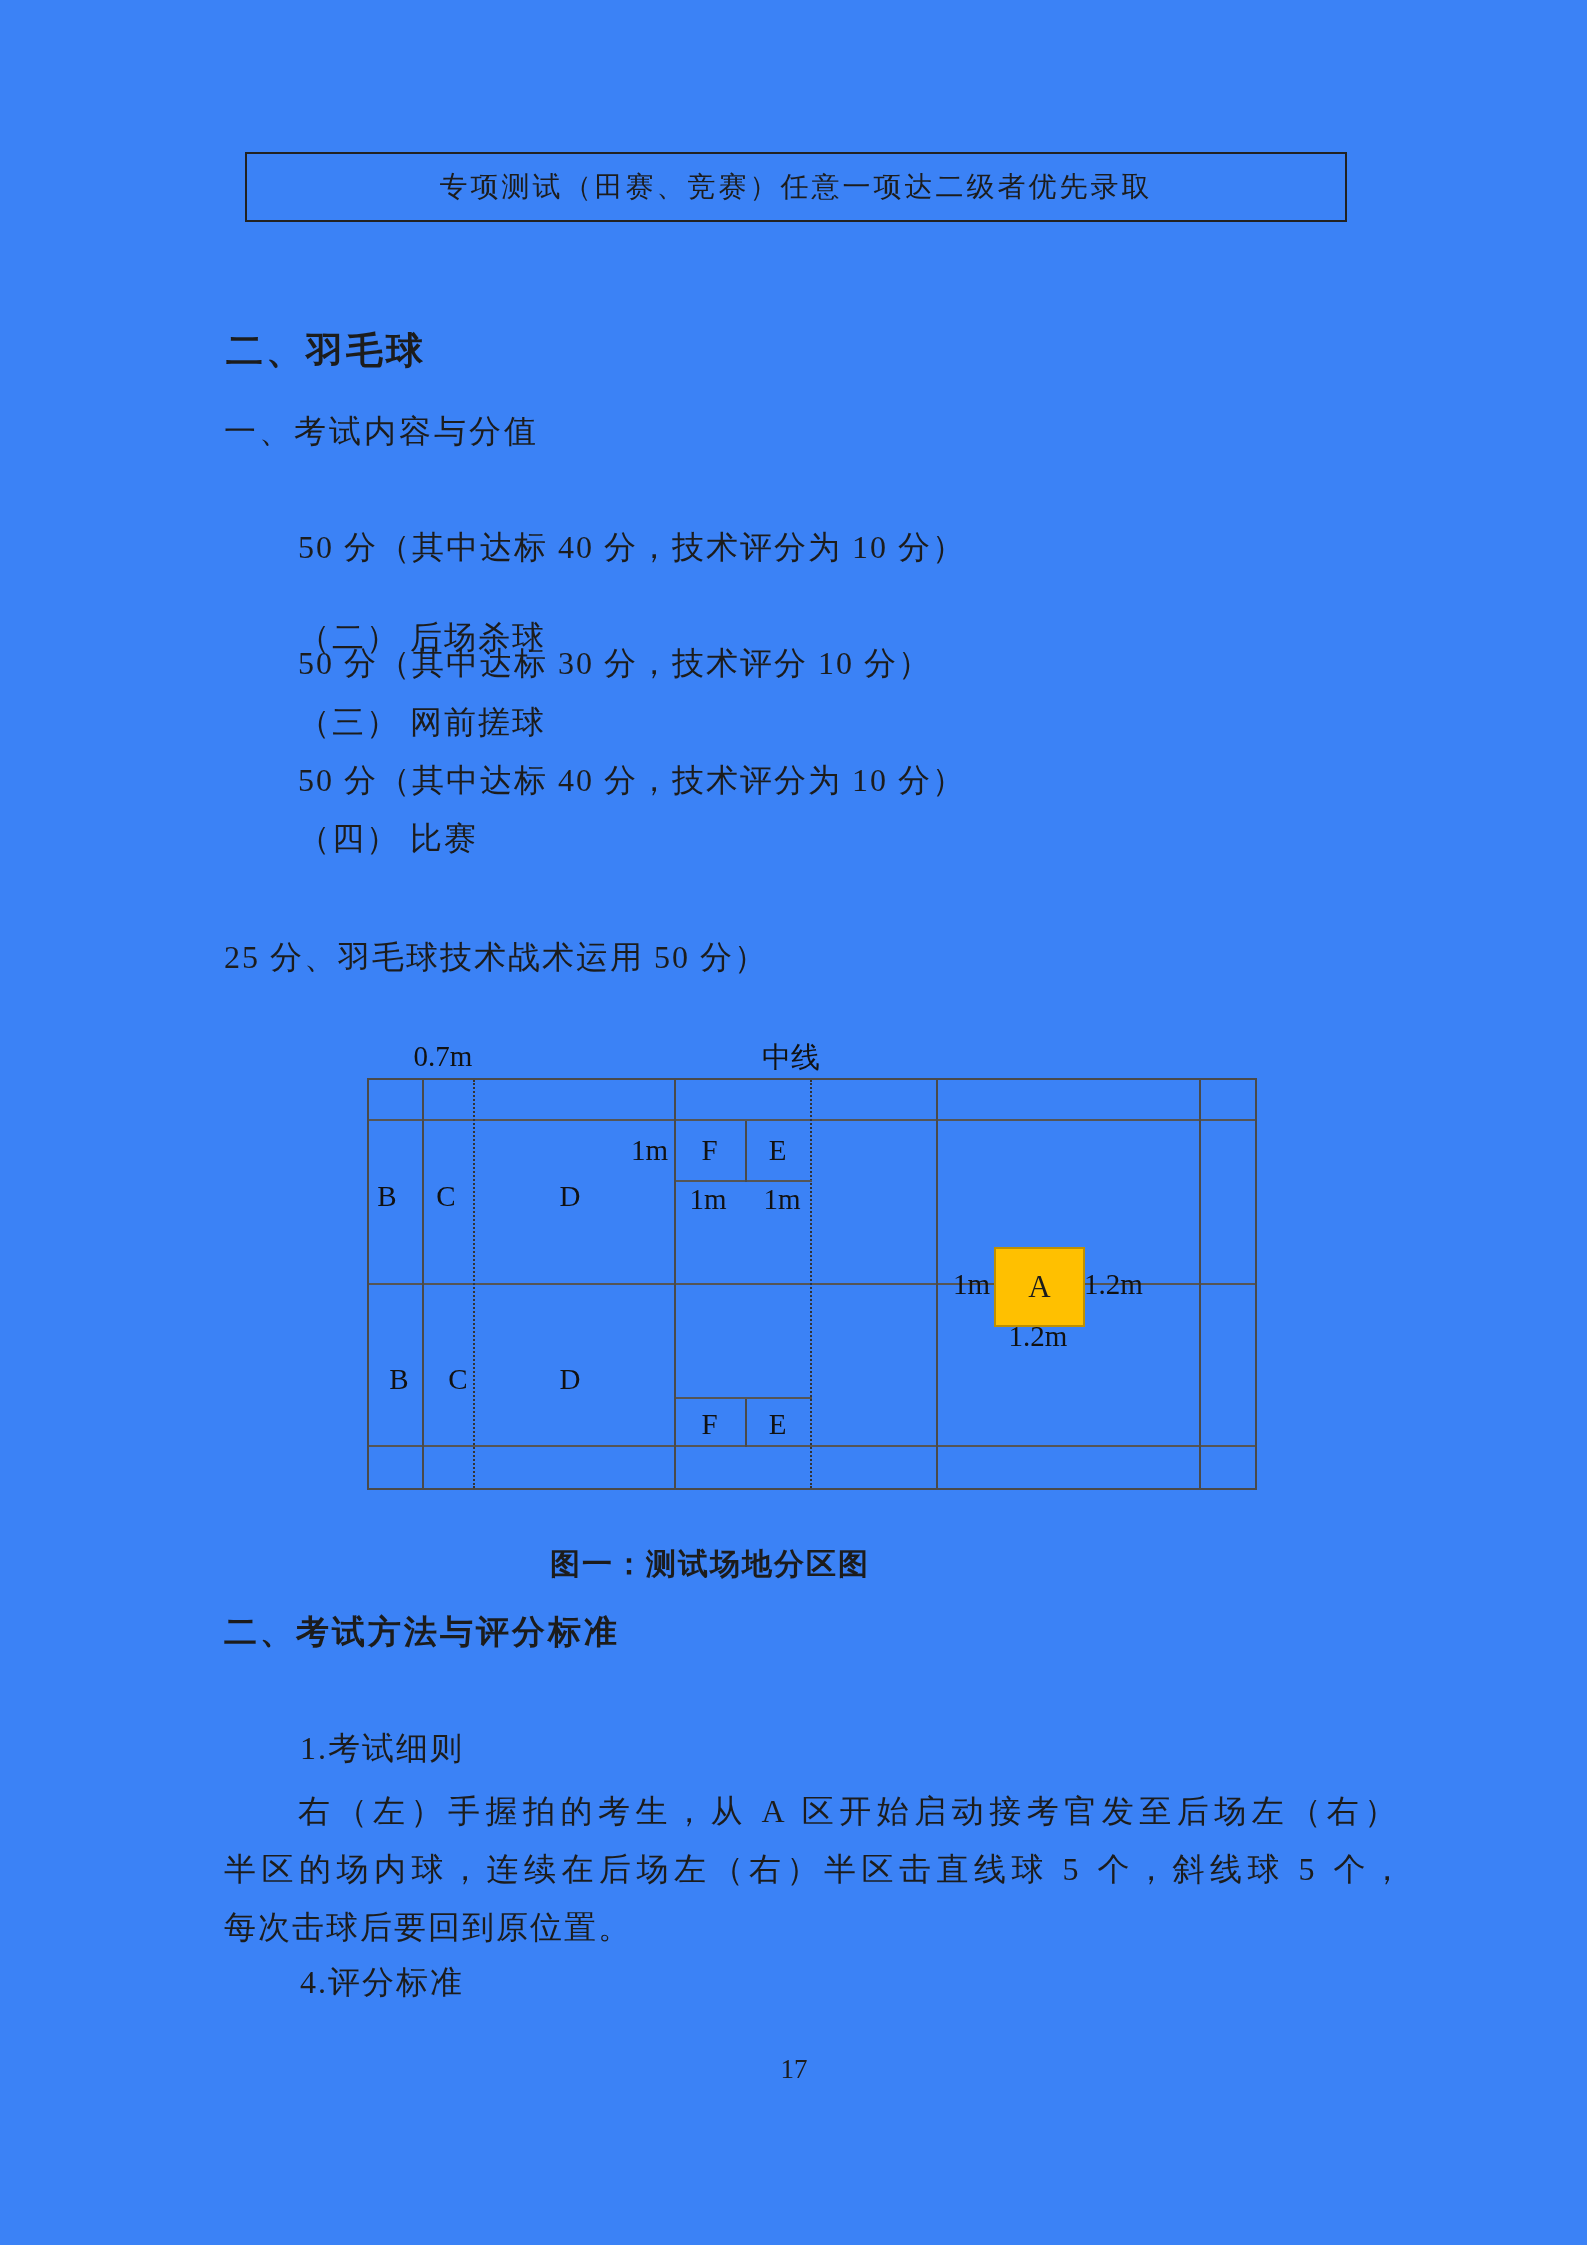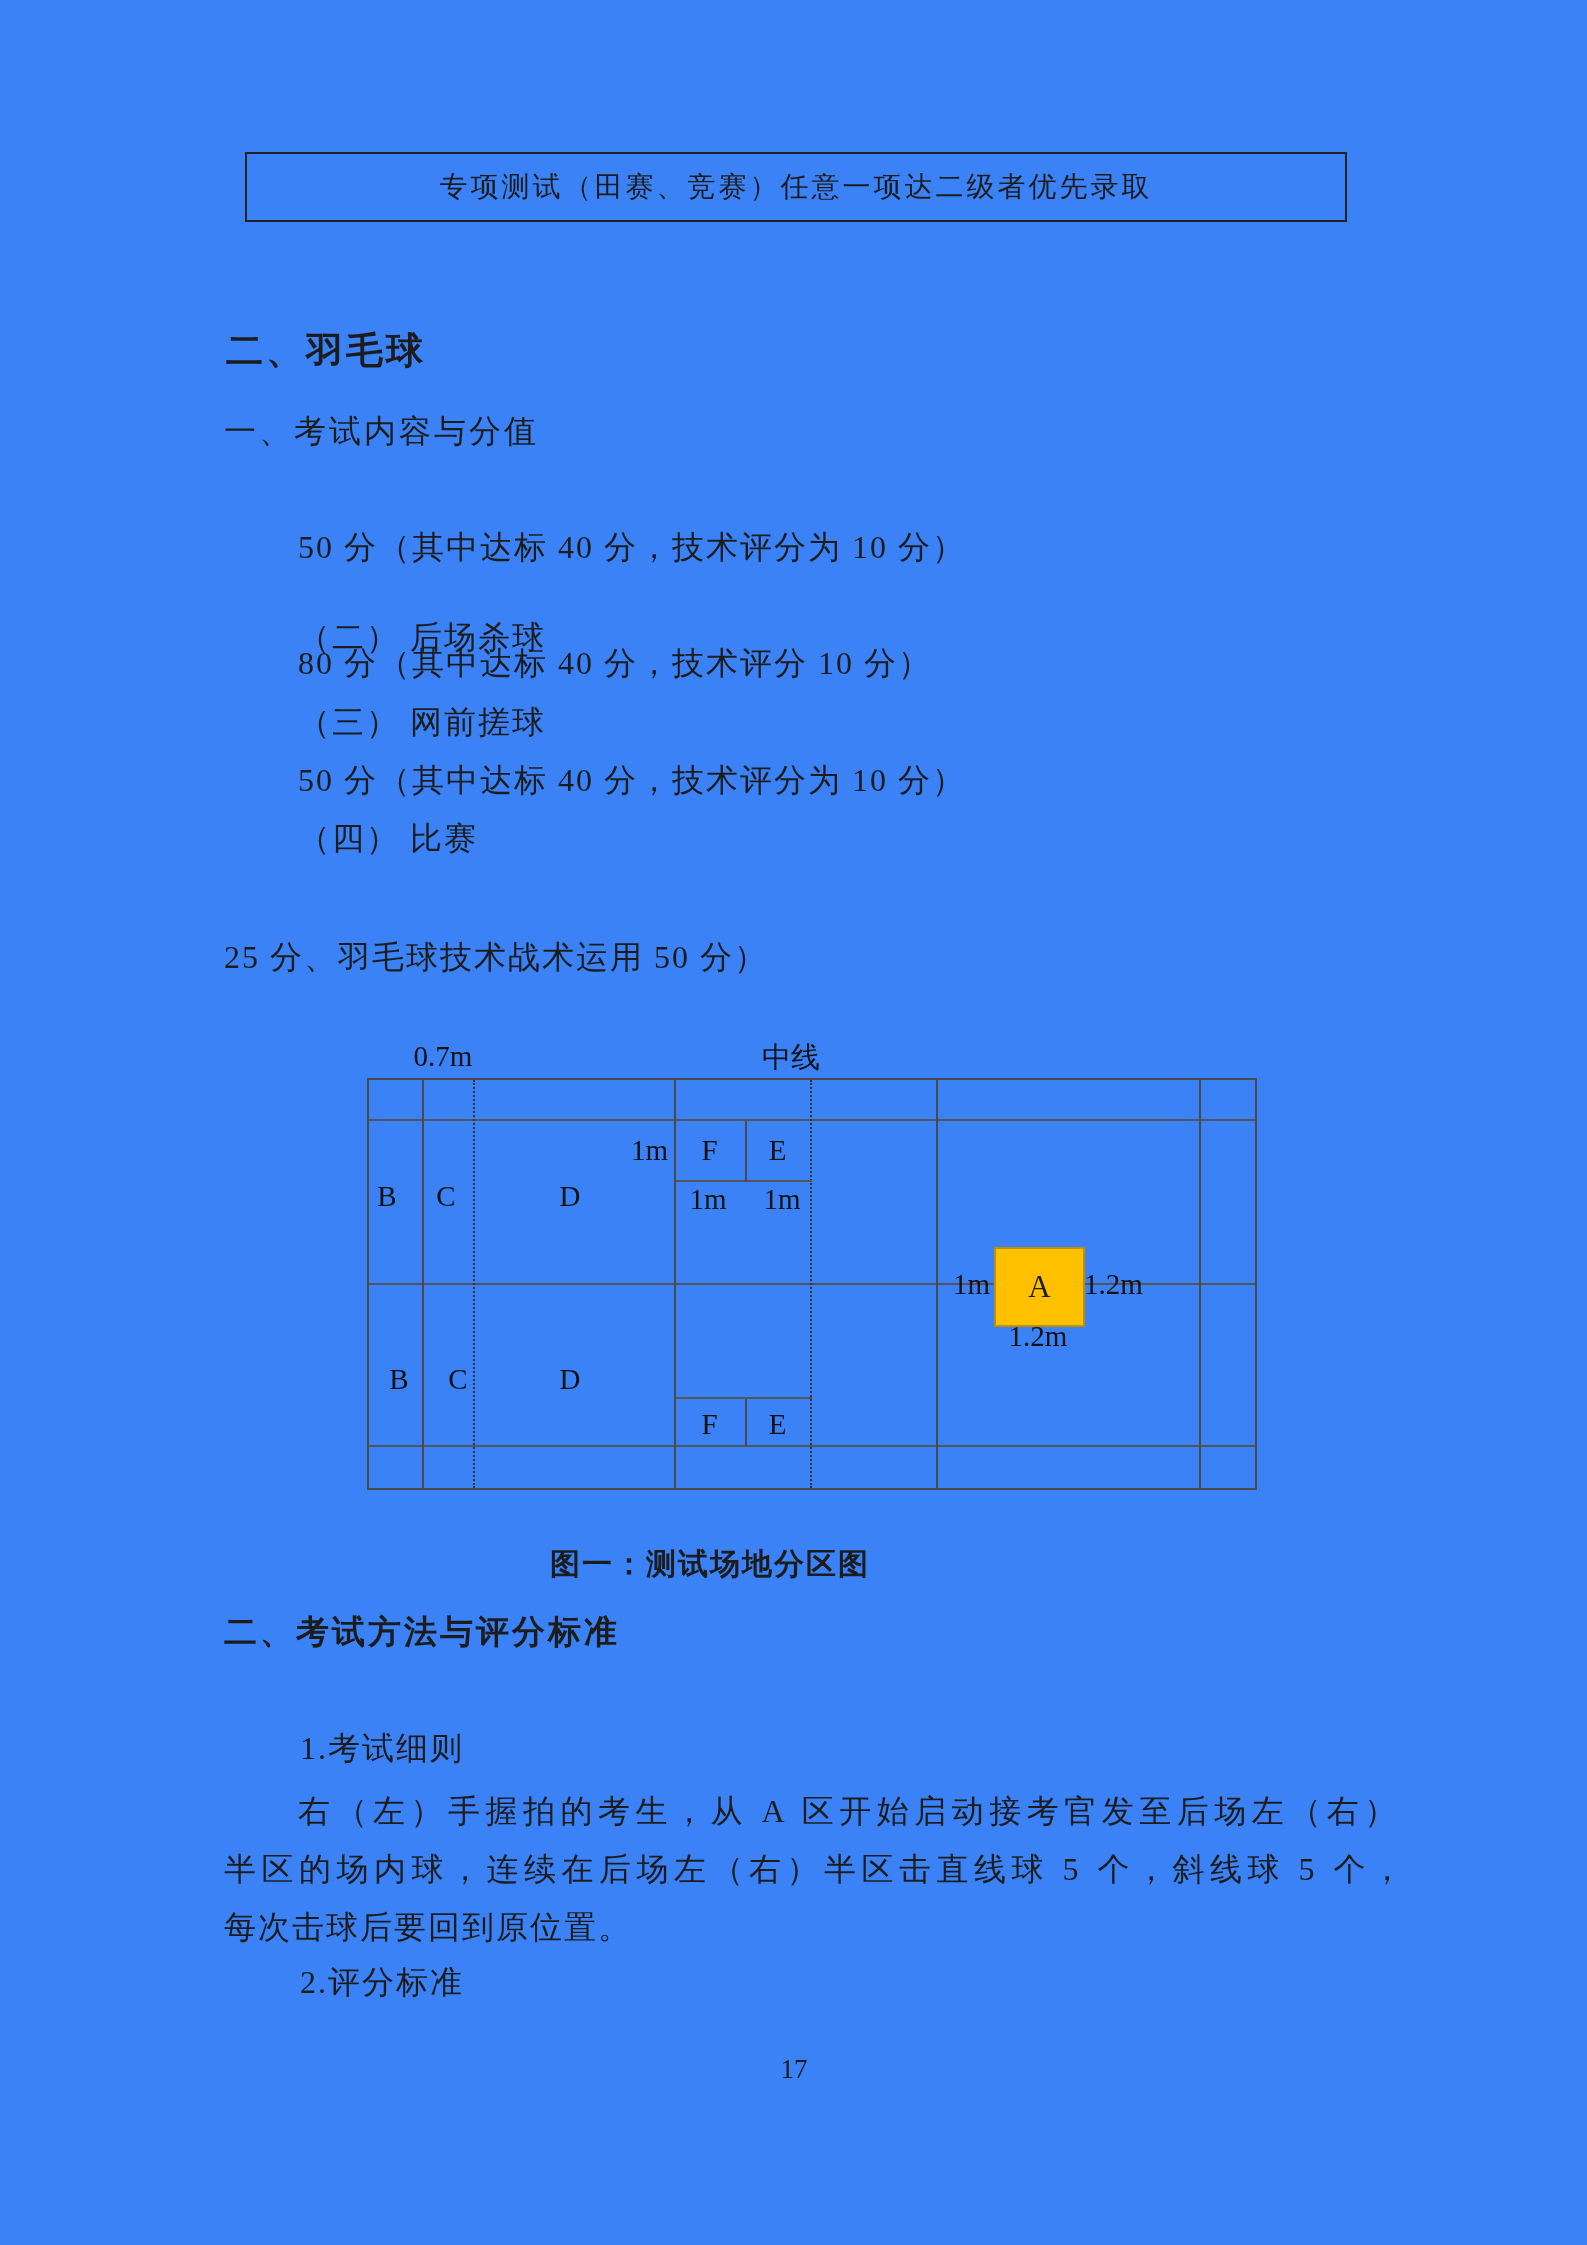--- a/index.html
+++ b/index.html
@@ -41,21 +41,21 @@
   <div class="notice serif">
     <span>专项测试（田赛、竞赛）任意一项达二级者优先录取</span>
   </div>
 
   <div class="t sans h1" style="left:226px;top:326px;">二、羽毛球</div>
 
   <div class="t sans h2" style="left:224px;top:410px;">一、考试内容与分值</div>
 
   <div class="t serif body-line" style="left:298px;top:526px;">50 分（其中达标 40 分，技术评分为 10 分）</div>
   <div class="t serif body-line" style="left:298px;top:616px;">（二） 后场杀球</div>
-  <div class="t serif body-line" style="left:298px;top:642px;">80 分（其中达标 40 分，技术评分 10 分）</div>
+  <div class="t serif body-line" style="left:298px;top:642px;">50 分（其中达标 30 分，技术评分 10 分）</div>
   <div class="t serif body-line" style="left:298px;top:701px;">（三） 网前搓球</div>
   <div class="t serif body-line" style="left:298px;top:759px;">50 分（其中达标 40 分，技术评分为 10 分）</div>
   <div class="t serif body-line" style="left:298px;top:817px;">（四） 比赛</div>
   <div class="t serif body-line" style="left:224px;top:936px;">25 分、羽毛球技术战术运用 50 分）</div>
 
   <div>
     <div class="dlabel" style="left:398px;top:1040px;width:90px;">0.7m</div>
     <div class="dlabel" style="left:751px;top:1038px;width:80px;">中线</div>
 
     <div class="court"></div>
@@ -103,17 +103,17 @@
   </div>
 
   <div class="t sans h2b" style="left:224px;top:1610px;">二、考试方法与评分标准</div>
 
   <div class="t serif body-line" style="left:300px;top:1727px;">1.考试细则</div>
 
   <div class="t serif body-line wide" style="left:298px;top:1790px;">右（左）手握拍的考生，从 A 区开始启动接考官发至后场左（右）</div>
   <div class="t serif body-line wide" style="left:224px;top:1848px;">半区的场内球，连续在后场左（右）半区击直线球 5 个，斜线球 5 个，</div>
   <div class="t serif body-line" style="left:224px;top:1906px;">每次击球后要回到原位置。</div>
 
-  <div class="t serif body-line" style="left:300px;top:1961px;">2.评分标准</div>
+  <div class="t serif body-line" style="left:300px;top:1961px;">4.评分标准</div>
 
   <div class="pagenum serif">17</div>
 
 </div>
 
 </body></html>

